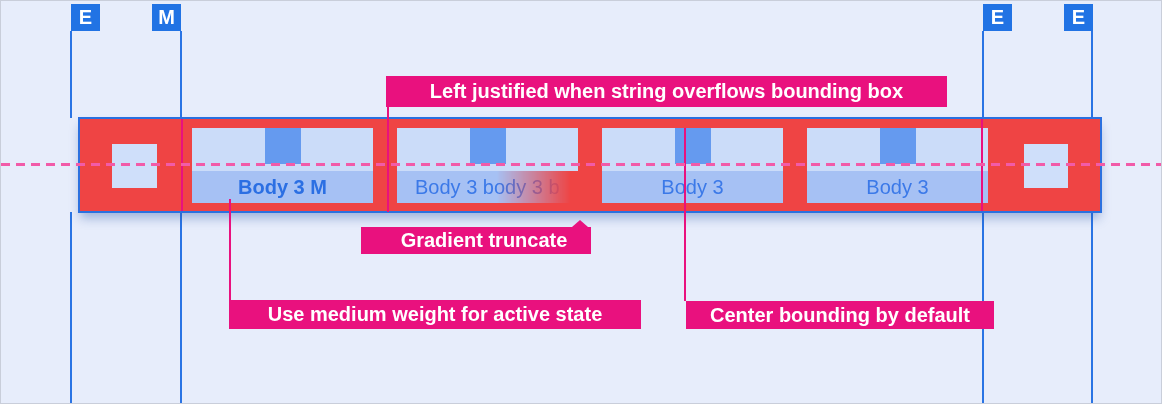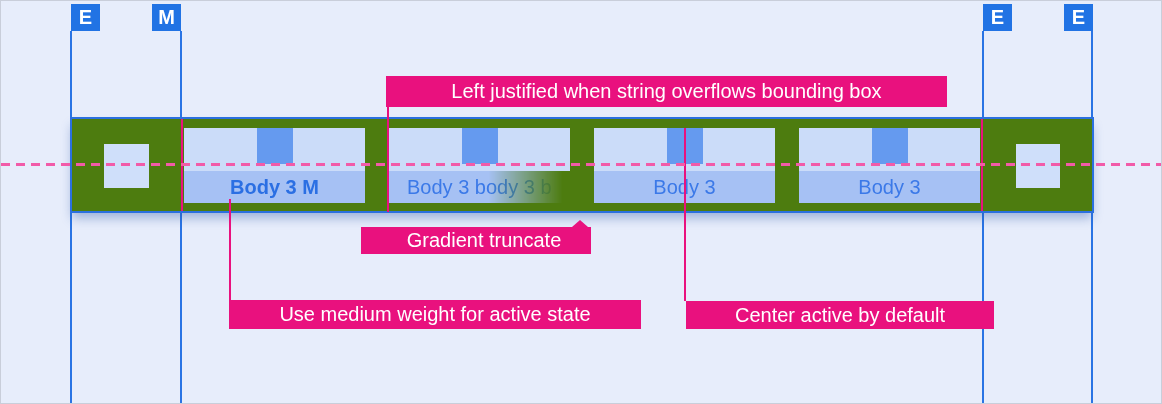--- a/index.html
+++ b/index.html
@@ -11,22 +11,22 @@
   .vguide{position:absolute;width:2px;background:#2A74E4;z-index:5;}
   .edge-line{position:absolute;width:2px;background:#E9117E;z-index:25;}
   
   .marker{
     position:absolute;top:3px;width:29px;height:27px;background:#2173E4;
     color:#fff;font-weight:bold;font-size:20px;display:flex;align-items:center;
     justify-content:center;z-index:6;
   }
   
   .tabbar{
-    position:absolute;left:69px;top:116px;width:1024px;height:96px;box-sizing:border-box;
-    background:#4d7c0f;border:2px solid #2B70DF;z-index:10;
+    position:absolute;left:77px;top:116px;width:1024px;height:96px;box-sizing:border-box;
+    background:#ef4444;border:2px solid #2B70DF;z-index:10;
     box-shadow:0 7px 10px -2px rgba(44,88,168,0.40);
   }
   .partial-square{position:absolute;top:25px;width:45px;height:44px;background:#CFDFFA;}
   .tab{position:absolute;top:9px;width:181px;height:75px;}
   .tab-icon-strip{position:relative;width:100%;height:43px;background:#CBDCF9;}
   .tab-icon-square{position:absolute;left:50%;top:0;margin-left:-18px;width:36px;height:36px;background:#659AEF;}
   .tab-label{
     width:100%;height:32px;background:#A6C1F4;display:flex;align-items:center;
     justify-content:center;font-size:20px;color:#3B79E8;box-sizing:border-box;
   }
@@ -37,21 +37,21 @@
             mask-image:linear-gradient(90deg,#000 55%,rgba(0,0,0,0) 96%);
   }
   
   .dashed-line{
     position:absolute;left:0;top:162px;width:1162px;height:3px;z-index:30;
     background:repeating-linear-gradient(90deg,#F25BA8 0 9px,transparent 9px 15px);
   }
   
   .connector{position:absolute;width:2px;background:#E9117E;z-index:26;}
   .banner{
-    position:absolute;background:#E9117E;color:#fff;font-weight:normal;font-size:20px;
+    position:absolute;background:#E9117E;color:#fff;font-weight:bold;font-size:20px;
     display:flex;align-items:center;justify-content:center;z-index:40;white-space:nowrap;
   }
   .banner .notch{
     position:absolute;top:-7px;right:3px;width:0;height:0;
     border-left:8px solid transparent;border-right:8px solid transparent;
     border-bottom:7px solid #E9117E;
   }
 </style>
 </head>
 <body>
@@ -129,16 +129,16 @@
   <div class="banner" style="left:360px;top:226px;width:214px;height:27px;padding-left:16px;">
     <span class="notch"></span>
     <span>Gradient truncate</span>
   </div>
 
   <div class="banner" style="left:228px;top:299px;width:412px;height:29px;">
     <span>Use medium weight for active state</span>
   </div>
 
   <div class="banner" style="left:685px;top:300px;width:308px;height:28px;">
-    <span>Center active by default</span>
+    <span>Center bounding by default</span>
   </div>
 
 </div>
 
 </body></html>

